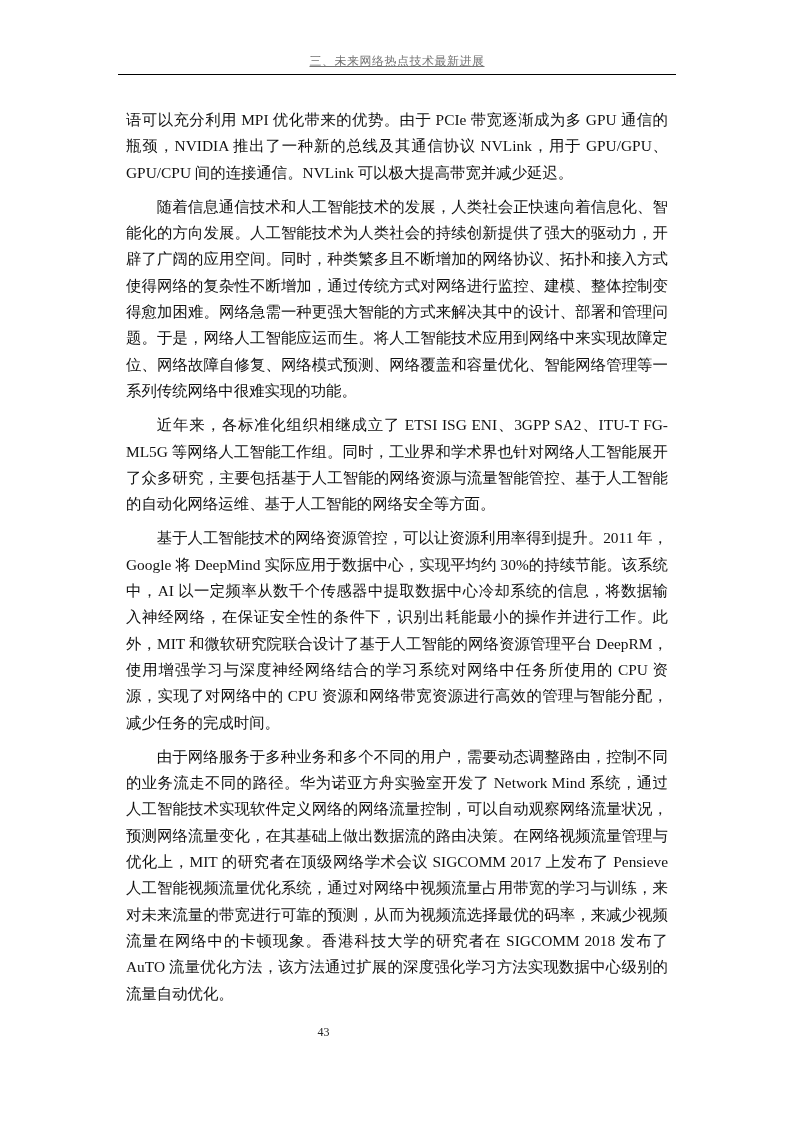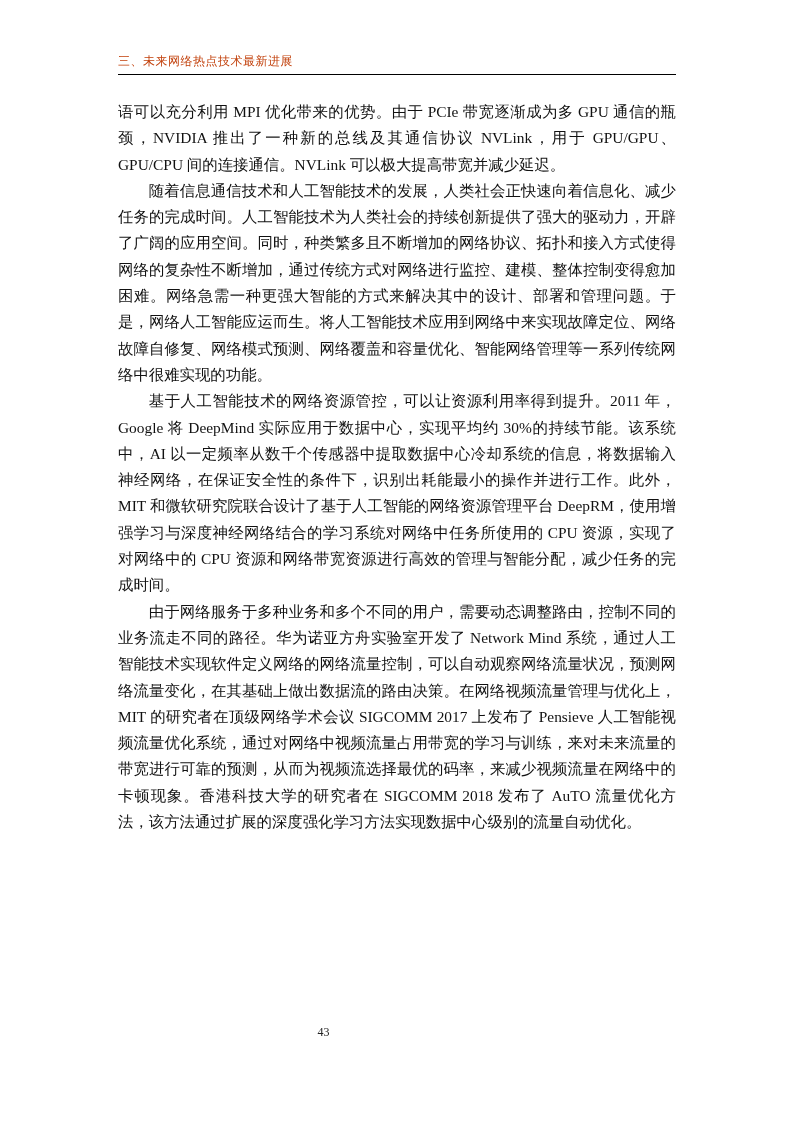--- a/index.html
+++ b/index.html
@@ -15,38 +15,39 @@
     font-family: "Liberation Serif", "DejaVu Serif", serif;
     color: #111111;
   }
   .running-header {
     position: absolute;
     left: 118px;
     top: 52px;
     width: 558px;
     height: 22px;
     border-bottom: 1.3px solid #000;
-    text-align: left;
+    text-align: center;
     font-size: 12px;
     line-height: 18px;
-    color: #c2410c;
+    color: #737373;
     letter-spacing: 0.5px;
+    text-decoration: underline;
   }
   .body-text {
     position: absolute;
     left: 118px;
     top: 99px;
     width: 558px;
     font-size: 15.4px;
     line-height: 26.3px;
     text-align: justify;
     text-justify: inter-character;
   }
   .body-text p {
-    margin: 0;
+    margin: 8px;
     text-align: justify;
     text-justify: inter-character;
   }
   .body-text p.indent {
     text-indent: 2em;
   }
   .body-text p.heading {
     text-indent: 2em;
   }
   .page-number {
@@ -61,18 +62,19 @@
 </style>
 </head>
 <body>
 
 <div class="running-header">
   <span>三、未来网络热点技术最新进展</span>
 </div>
 
 <div class="body-text">
   <p class="continuation">语可以充分利用 MPI 优化带来的优势。由于 PCIe 带宽逐渐成为多 GPU 通信的瓶颈，NVIDIA 推出了一种新的总线及其通信协议 NVLink，用于 GPU/GPU、GPU/CPU 间的连接通信。NVLink 可以极大提高带宽并减少延迟。</p>
-  <p class="indent">随着信息通信技术和人工智能技术的发展，人类社会正快速向着信息化、减少任务的完成时间。人工智能技术为人类社会的持续创新提供了强大的驱动力，开辟了广阔的应用空间。同时，种类繁多且不断增加的网络协议、拓扑和接入方式使得网络的复杂性不断增加，通过传统方式对网络进行监控、建模、整体控制变得愈加困难。网络急需一种更强大智能的方式来解决其中的设计、部署和管理问题。于是，网络人工智能应运而生。将人工智能技术应用到网络中来实现故障定位、网络故障自修复、网络模式预测、网络覆盖和容量优化、智能网络管理等一系列传统网络中很难实现的功能。</p>
+  <p class="indent">随着信息通信技术和人工智能技术的发展，人类社会正快速向着信息化、智能化的方向发展。人工智能技术为人类社会的持续创新提供了强大的驱动力，开辟了广阔的应用空间。同时，种类繁多且不断增加的网络协议、拓扑和接入方式使得网络的复杂性不断增加，通过传统方式对网络进行监控、建模、整体控制变得愈加困难。网络急需一种更强大智能的方式来解决其中的设计、部署和管理问题。于是，网络人工智能应运而生。将人工智能技术应用到网络中来实现故障定位、网络故障自修复、网络模式预测、网络覆盖和容量优化、智能网络管理等一系列传统网络中很难实现的功能。</p>
+  <p class="indent">近年来，各标准化组织相继成立了 ETSI ISG ENI、3GPP SA2、ITU-T FG-ML5G 等网络人工智能工作组。同时，工业界和学术界也针对网络人工智能展开了众多研究，主要包括基于人工智能的网络资源与流量智能管控、基于人工智能的自动化网络运维、基于人工智能的网络安全等方面。</p>
   <p class="indent">基于人工智能技术的网络资源管控，可以让资源利用率得到提升。2011 年，Google 将 DeepMind 实际应用于数据中心，实现平均约 30%的持续节能。该系统中，AI 以一定频率从数千个传感器中提取数据中心冷却系统的信息，将数据输入神经网络，在保证安全性的条件下，识别出耗能最小的操作并进行工作。此外，MIT 和微软研究院联合设计了基于人工智能的网络资源管理平台 DeepRM，使用增强学习与深度神经网络结合的学习系统对网络中任务所使用的 CPU 资源，实现了对网络中的 CPU 资源和网络带宽资源进行高效的管理与智能分配，减少任务的完成时间。</p>
   <p class="indent">由于网络服务于多种业务和多个不同的用户，需要动态调整路由，控制不同的业务流走不同的路径。华为诺亚方舟实验室开发了 Network Mind 系统，通过人工智能技术实现软件定义网络的网络流量控制，可以自动观察网络流量状况，预测网络流量变化，在其基础上做出数据流的路由决策。在网络视频流量管理与优化上，MIT 的研究者在顶级网络学术会议 SIGCOMM 2017 上发布了 Pensieve 人工智能视频流量优化系统，通过对网络中视频流量占用带宽的学习与训练，来对未来流量的带宽进行可靠的预测，从而为视频流选择最优的码率，来减少视频流量在网络中的卡顿现象。香港科技大学的研究者在 SIGCOMM 2018 发布了 AuTO 流量优化方法，该方法通过扩展的深度强化学习方法实现数据中心级别的流量自动优化。</p>
 </div>
 
 <div class="page-number">43</div>
 
 </body></html>

